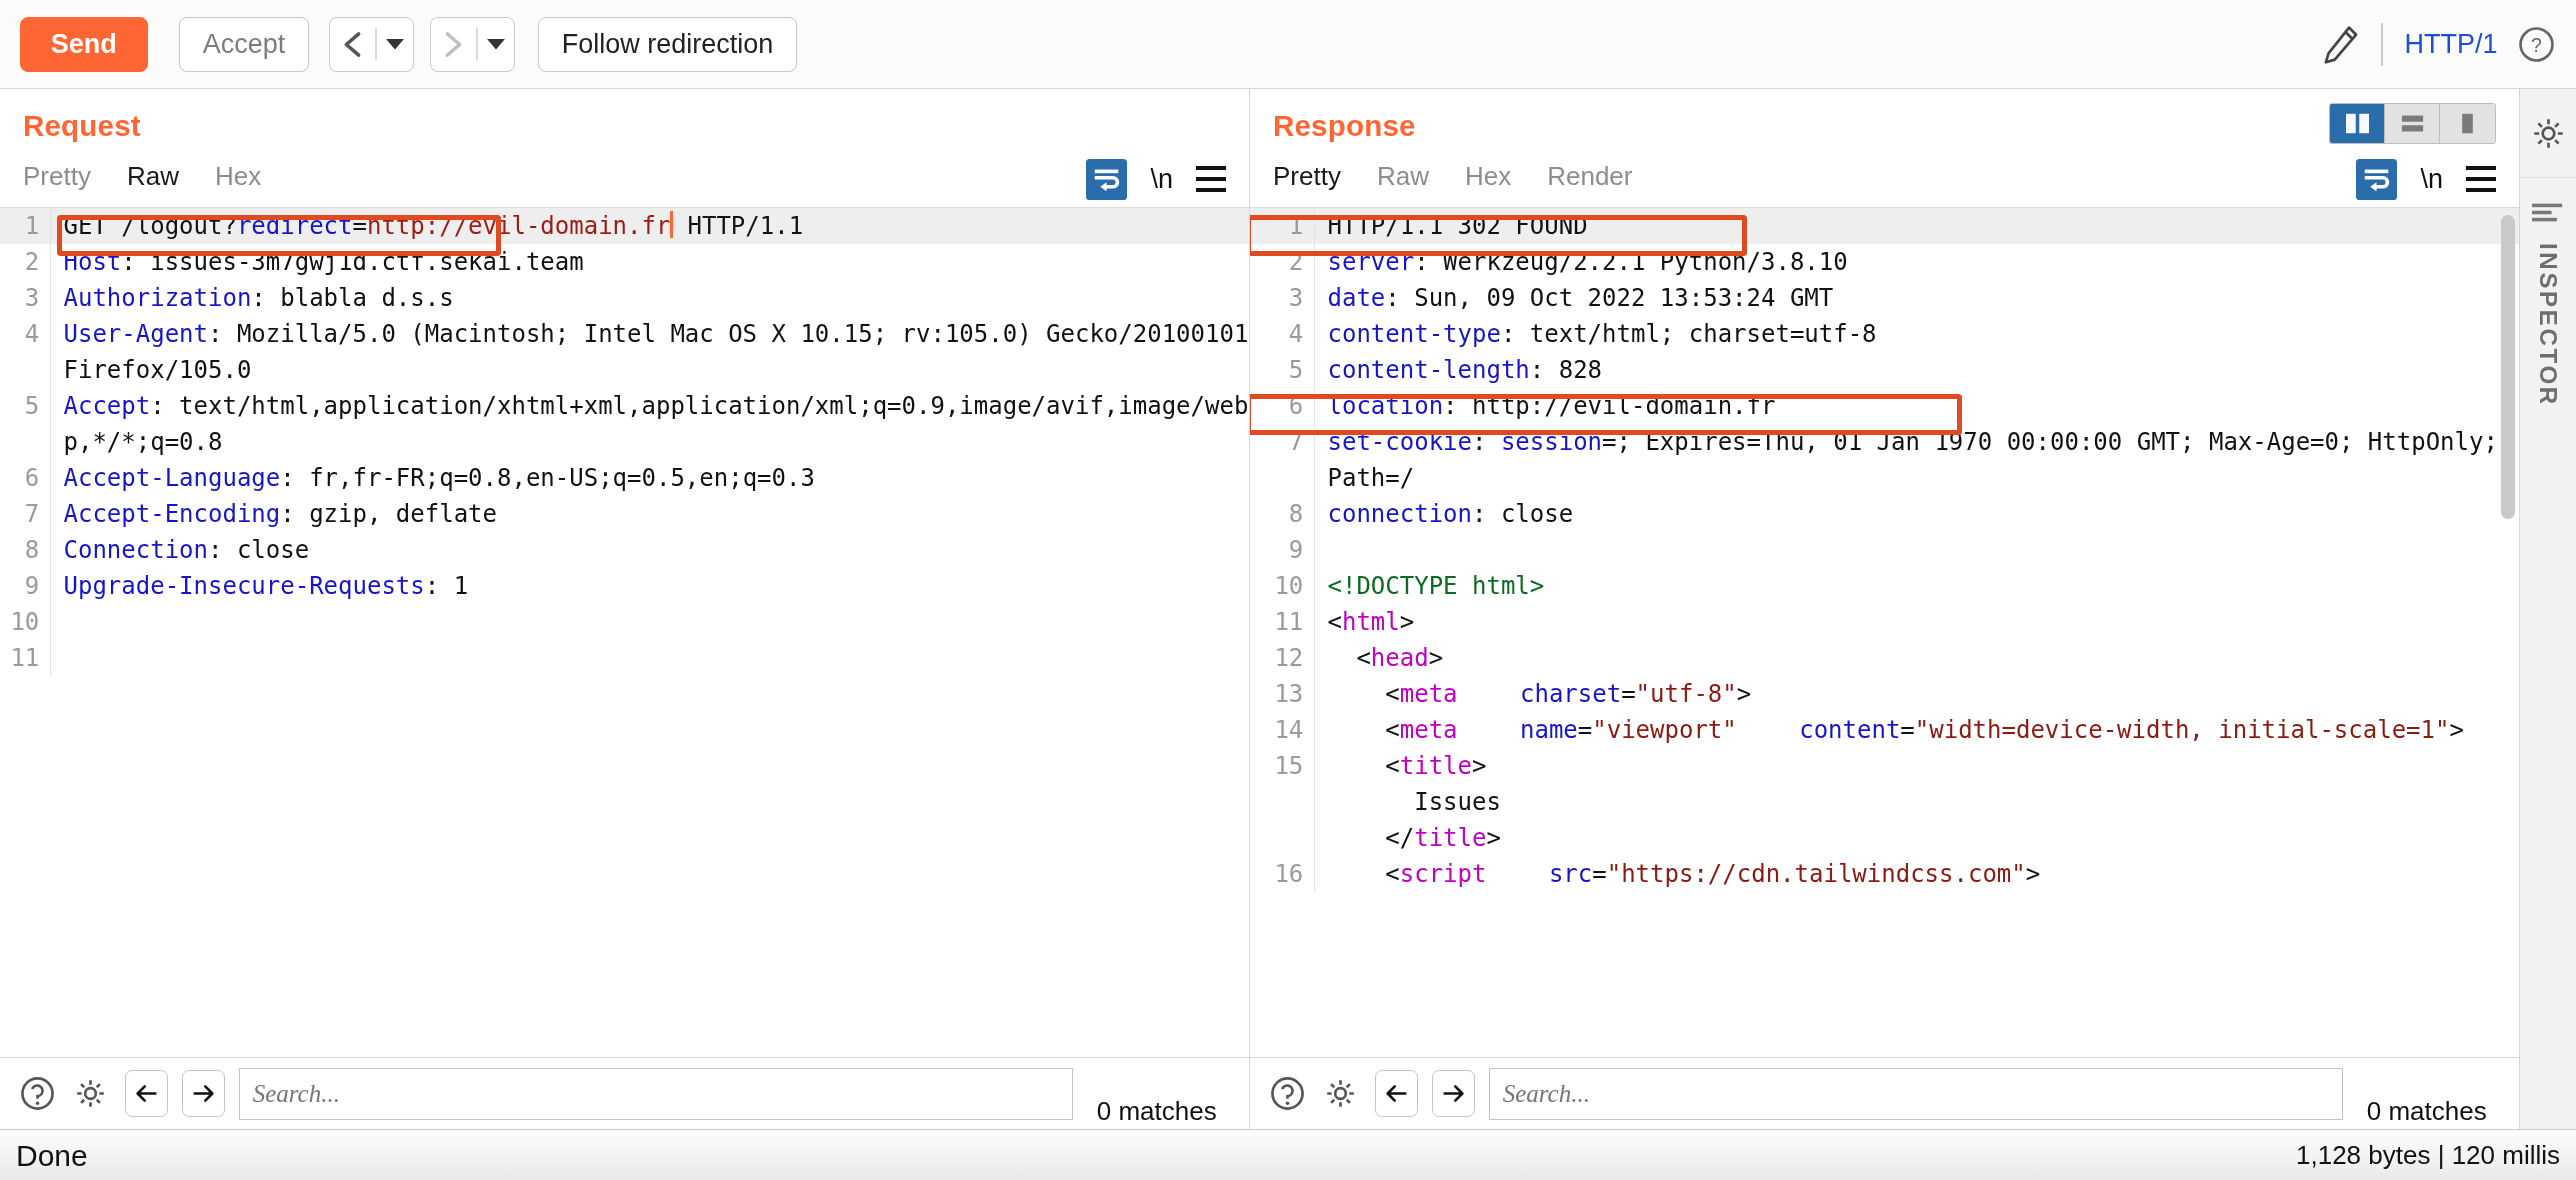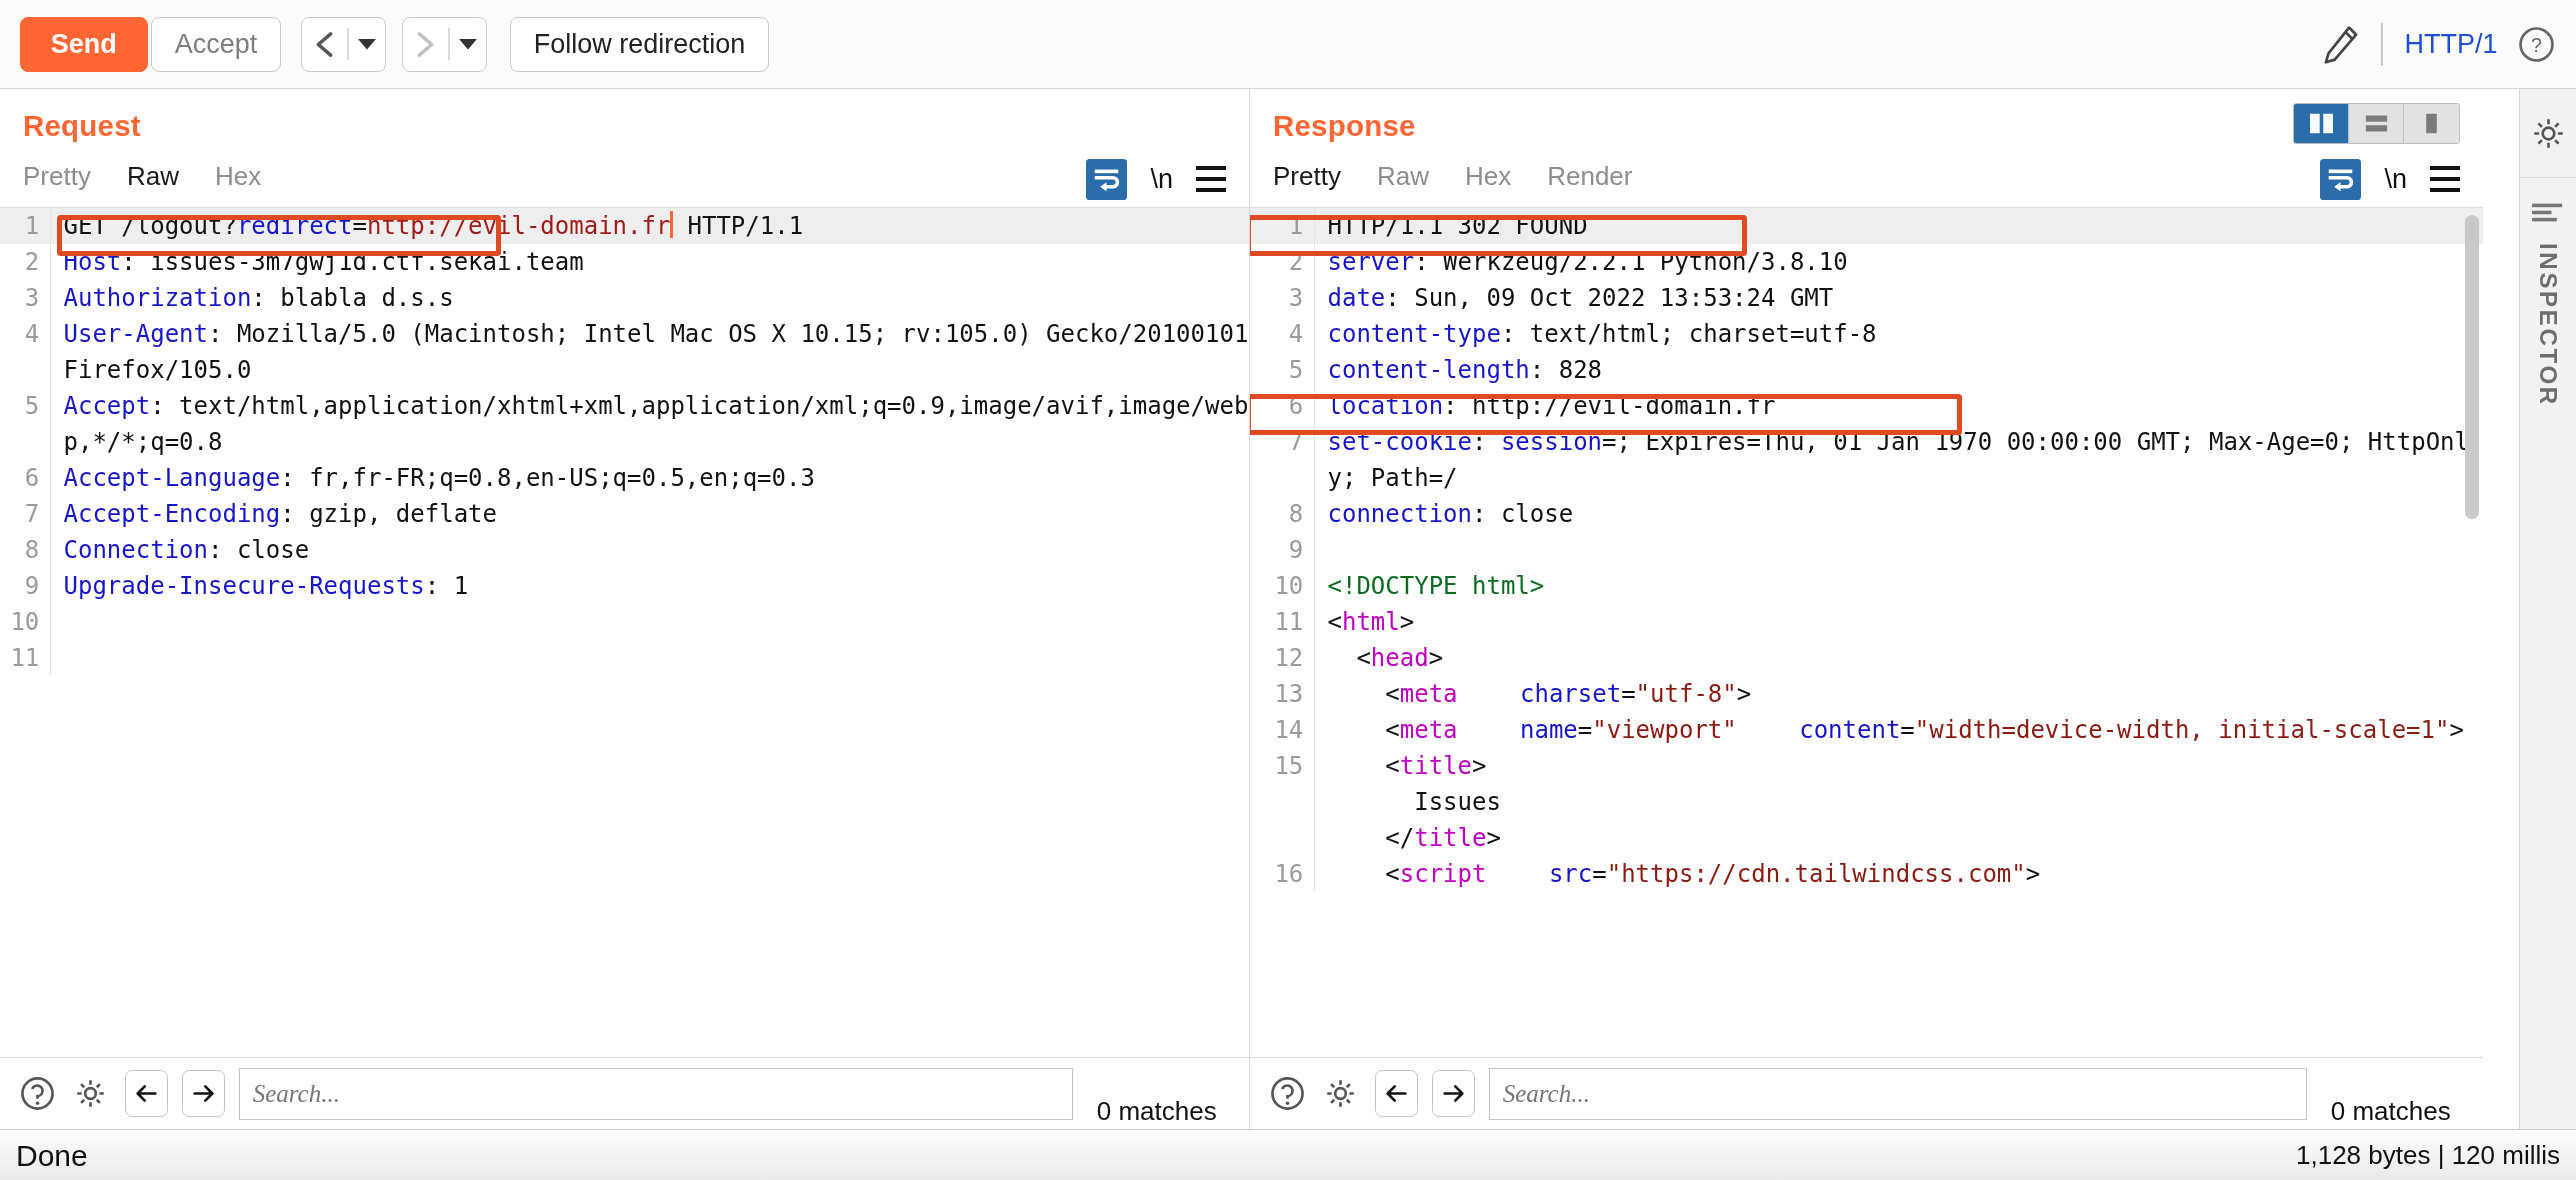--- a/index.html
+++ b/index.html
@@ -38,21 +38,21 @@
     display: flex; align-items: center; justify-content: center;
     cursor: pointer;
     white-space: nowrap;
   }
   .btn-send {
     background: #ff6633;
     border-color: #ff6633;
     color: #ffffff;
     font-weight: bold;
     padding: 0 30px;
-    margin-right: 3px;
+    margin-right: 31px;
   }
   .btn-cancel { color: #7d7d7d; margin-right: 19.7px; }
   .nav-group {
     display: flex; align-items: stretch;
     border: 1.8px solid #c8c8c8;
     border-radius: 8px;
     background: #fff;
     height: 55px;
     margin-right: 16px;
     overflow: hidden;
@@ -77,21 +77,21 @@
   .target-text {
     font-size: 28px; font-weight: bold; color: #111;
     white-space: nowrap;
   }
   .pencil-icon { margin-left: 19.7px; display: flex; align-items: center; cursor: pointer; }
   .vdiv { width: 1.8px; height: 43px; background: #c9c9c9; margin: 0 21.5px; }
   .http-ver { font-size: 27px; color: #1d4ed8; white-space: nowrap; }
   .help-circle { margin-left: 19.7px; cursor: pointer; display: flex; align-items: center; }
 
   
-  .body-row { flex: 1 1 auto; display: flex; min-height: 0; gap: 36px; }
+  .body-row { flex: 1 1 auto; display: flex; min-height: 0; }
   .panes { flex: 1 1 auto; display: flex; min-width: 0; }
 
   .pane {
     display: flex; flex-direction: column;
     min-width: 0; position: relative;
     background: #ffffff;
   }
   .pane-request { width: 1250px; flex: 0 0 1250px; border-right: 1.8px solid #d6d6d6; }
   .pane-response { flex: 1 1 auto; }
 

